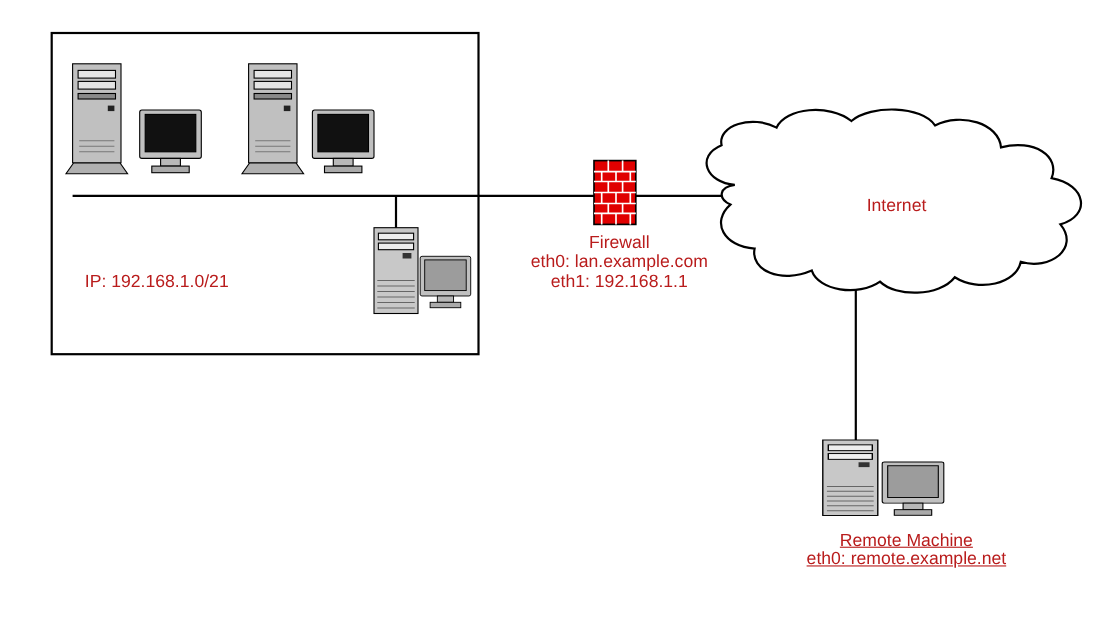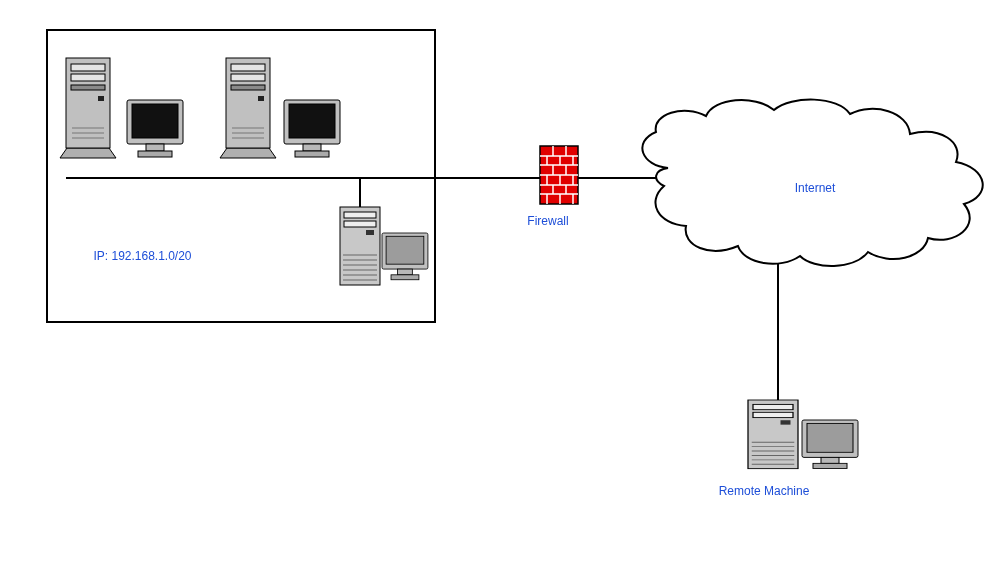--- a/index.html
+++ b/index.html
@@ -16,30 +16,30 @@
     overflow: hidden;
   }
   .canvas svg {
     position: absolute;
     left: 0;
     top: 0;
   }
   .label {
     position: absolute;
     text-align: center;
-    color: #1d4ed8;
-    font-size: 12px;
+    color: #b91c1c;
+    font-size: 16px;
     line-height: 18px;
     white-space: nowrap;
   }
   .label div { white-space: nowrap; }
   .lan-label      { left: 50px;  top: 247px; width: 185px; line-height: 19px; }
-  .firewall-label { left: 428px; top: 212px; width: 240px; line-height: 18px; }
+  .firewall-label { left: 443px; top: 212px; width: 240px; line-height: 18px; }
   .internet-label { left: 765px; top: 179px; width: 100px; }
-  .remote-label   { left: 644px; top: 483px; width: 240px; line-height: 17px; }
+  .remote-label   { left: 704px; top: 483px; width: 240px; line-height: 17px; text-decoration: underline; }
 </style>
 </head>
 <body>
 
 <div class="canvas">
 
   <svg width="1004" height="579" viewBox="0 0 1004 579">
 
     <defs>
 
@@ -125,28 +125,31 @@
              C 780,270 744,264 738,246
              C 710,258 682,246 686,226
              C 658,224 646,202 664,186
              C 652,180 654,170 668,168 Z" fill="#ffffff" stroke="#000" stroke-width="2"></path>
 
     <use href="#mini-tower" transform="translate(748,400) scale(1.25,0.88)"></use>
     <use href="#ws-monitor-gray" transform="translate(802,420) scale(1,0.85)"></use>
   </svg>
 
   <div class="label lan-label">
-    <div>IP: 192.168.1.0/20</div>
+    <div>IP: 192.168.1.0/21</div>
   </div>
 
   <div class="label firewall-label">
     <div>Firewall</div>
+    <div>eth0: lan.example.com</div>
+    <div>eth1: 192.168.1.1</div>
   </div>
 
   <div class="label internet-label">
     <div>Internet</div>
   </div>
 
   <div class="label remote-label">
     <div>Remote Machine</div>
+    <div>eth0: remote.example.net</div>
   </div>
 
 </div>
 
 </body></html>

